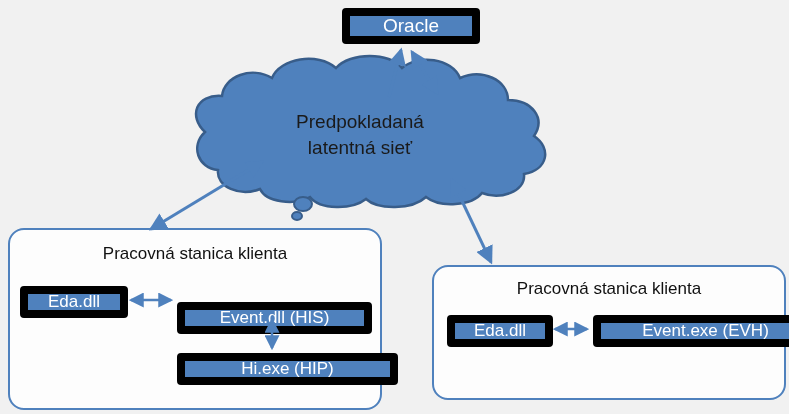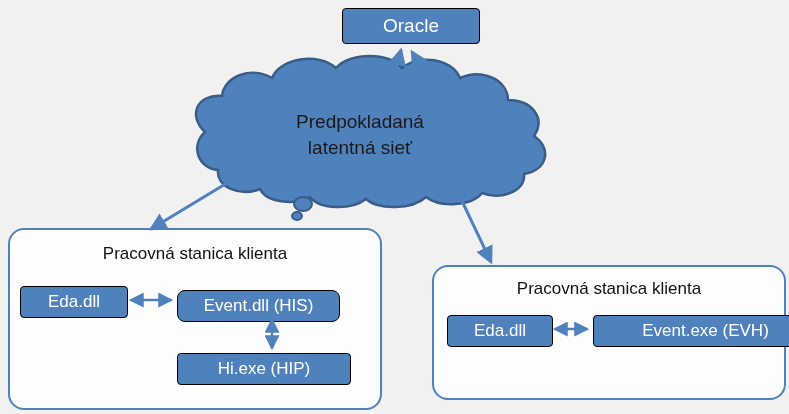--- a/index.html
+++ b/index.html
@@ -7,41 +7,41 @@
     position:relative; width:789px; height:414px;
     background:#f1f1f1; overflow:hidden;
     font-family:"Liberation Sans", sans-serif;
   }
   .overlay {
     position:absolute; left:0; top:0; width:789px; height:414px;
     pointer-events:none; z-index:3;
   }
   .node {
     position:absolute; box-sizing:border-box;
-    background:#4f81bd; border:1px solid #000000; border-radius:4px;
+    background:#4f81bd; border:8px solid #000000; border-radius:4px;
     color:#ffffff; display:flex; align-items:center; justify-content:center;
     font-size:17px; z-index:2; white-space:nowrap;
   }
   .oracle { left:342px; top:8px; width:138px; height:36px; font-size:19px; }
   .wscontainer {
     position:absolute; box-sizing:border-box;
     background:#fdfdfd; border:2px solid #4f81bd; border-radius:16px;
     z-index:2;
   }
   .ws-left  { left:8px;   top:228px; width:374px; height:182px; }
   .ws-right { left:432px; top:265px; width:354px; height:135px; }
   .ws-title {
     position:absolute; left:0; width:100%; text-align:center;
     color:#111111; font-size:17px;
   }
   .ws-left  .ws-title { top:14px; }
   .ws-right .ws-title { top:12px; }
   .n-eda-l   { left:10px;  top:56px;  width:108px; height:32px; }
-  .n-event-l { left:167px; top:60px;  width:163px; height:32px;border-radius:8px; }
-  .n-hi-l    { left:167px; top:123px; width:174px; height:32px; }
+  .n-event-l { left:167px; top:72px;  width:195px; height:32px; }
+  .n-hi-l    { left:167px; top:123px; width:221px; height:32px; }
   .n-eda-r   { left:13px;  top:48px;  width:106px; height:32px; }
   .n-event-r { left:159px; top:48px;  width:225px; height:32px; }
   .cloud-text {
     font-family:"Liberation Sans", sans-serif;
     font-size:19px; fill:#1a1a1a;
   }
 </style>
 </head>
 <body>
 

